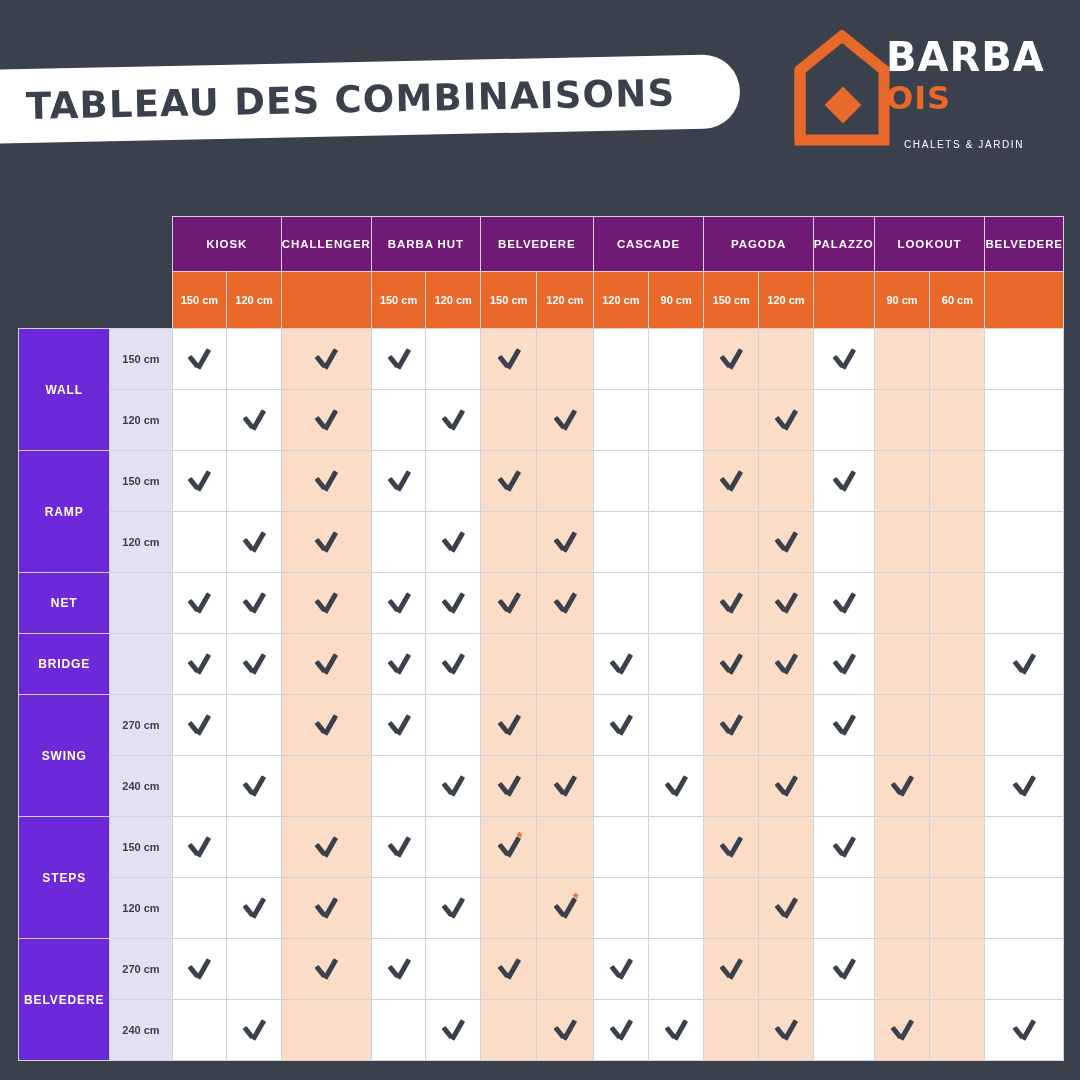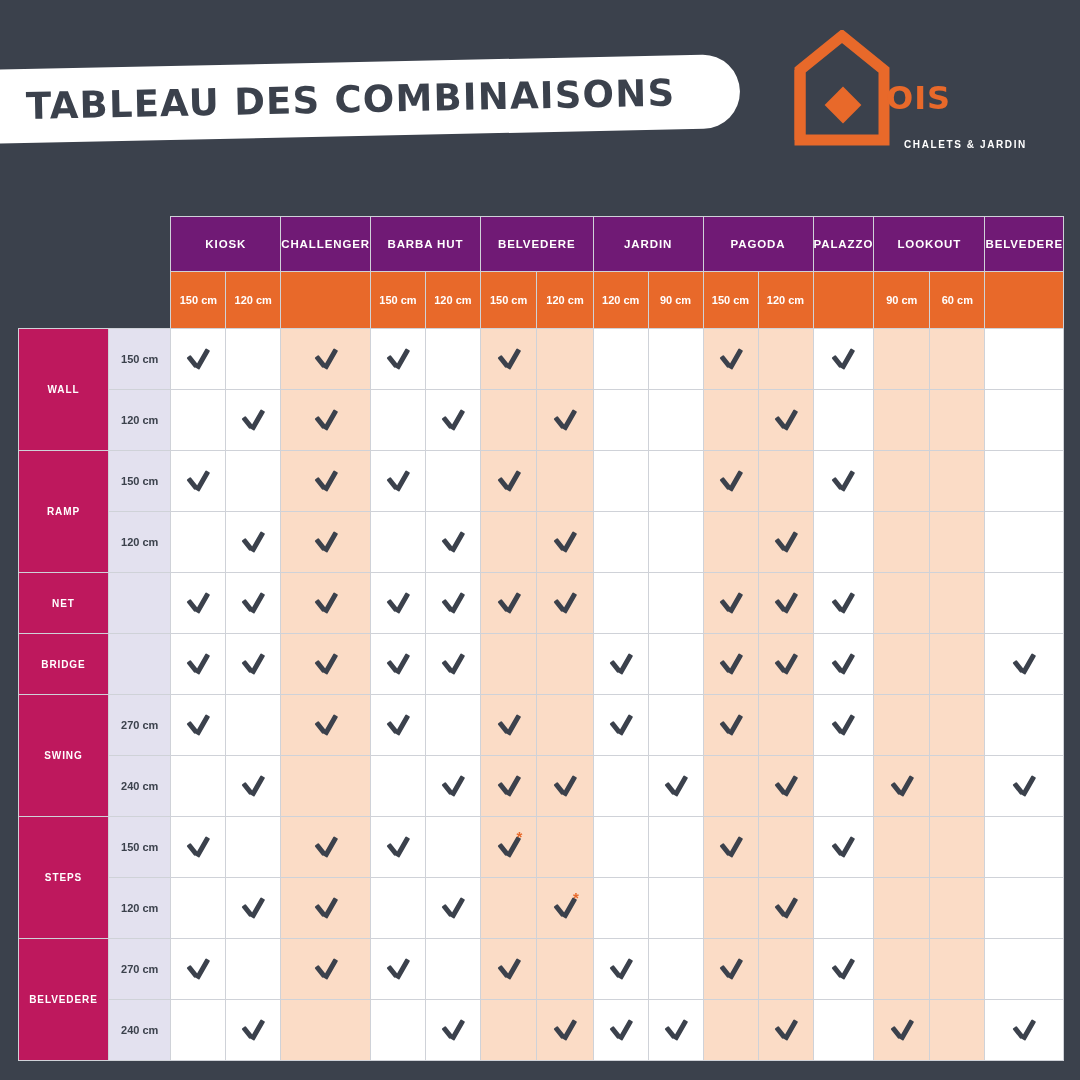--- a/index.html
+++ b/index.html
@@ -72,21 +72,21 @@
     letter-spacing: 1px;
     font-family: "DejaVu Sans", sans-serif;
   }
   .logo-sub {
     position: absolute;
     left: 110px;
     top: 115px;
     color: #ffffff;
     font-size: 10px;
     letter-spacing: 1.6px;
-    font-weight: bold;
+    font-weight: normal;
   }
   .logo-mark {
     position: absolute;
     left: 0; top: 6px;
     width: 96px; height: 116px;
   }
 
   
   .table-wrap {
     position: absolute;
@@ -120,23 +120,23 @@
     font-size: 11px;
     font-weight: bold;
     height: 56px;
     border-color: #ef9062;
   }
   .corner {
     background: transparent;
     border: none !important;
   }
   .row-group {
-    background: #be185d;
+    background: #6d28d9;
     color: #ffffff;
-    font-size: 10px;
+    font-size: 12px;
     font-weight: bold;
     letter-spacing: 0.9px;
     width: 92px;
   }
   .row-sub {
     background: #e3e1ef;
     color: #3b414c;
     font-size: 11px;
     font-weight: bold;
     width: 68px;
@@ -189,20 +189,21 @@
   <div class="title-banner">
     <div class="title-text">TABLEAU DES COMBINAISONS</div>
   </div>
 
   <div class="logo">
     <svg class="logo-mark" viewBox="0 0 96 116">
       <path d="M6 40 L48 6 L90 40 L90 110 L6 110 Z" fill="none" stroke="#e8692a" stroke-width="11"></path>
       <rect x="36" y="62" width="26" height="26" fill="#e8692a" transform="rotate(45 49 75)"></rect>
       <path d="M6 40 L6 110" fill="none" stroke="#e8692a" stroke-width="11"></path>
     </svg>
+    <div class="logo-word">BARBA</div>
     <div class="logo-word2">OIS</div>
     <div class="logo-sub">CHALETS &amp; JARDIN</div>
   </div>
 </div>
 
 <div class="table-wrap">
   <table class="combo" id="combo-table">
       <colgroup>
         <col style="width: 92px;">
         <col style="width: 68px;">
@@ -222,21 +223,21 @@
         <col style="width: 59.0667px;">
         <col style="width: 59.0667px;">
       </colgroup>
     <thead>
         <tr>
           <td class="corner" colspan="2" rowspan="2"></td>
           <th class="hdr-main" colspan="2">KIOSK</th>
           <th class="hdr-main" colspan="1">CHALLENGER</th>
           <th class="hdr-main" colspan="2">BARBA HUT</th>
           <th class="hdr-main" colspan="2">BELVEDERE</th>
-          <th class="hdr-main" colspan="2">JARDIN</th>
+          <th class="hdr-main" colspan="2">CASCADE</th>
           <th class="hdr-main" colspan="2">PAGODA</th>
           <th class="hdr-main" colspan="1">PALAZZO</th>
           <th class="hdr-main" colspan="2">LOOKOUT</th>
           <th class="hdr-main" colspan="1">BELVEDERE</th>
         </tr>
         <tr>
           <th class="hdr-sub">150 cm</th>
           <th class="hdr-sub">120 cm</th>
           <th class="hdr-sub"></th>
           <th class="hdr-sub">150 cm</th>

